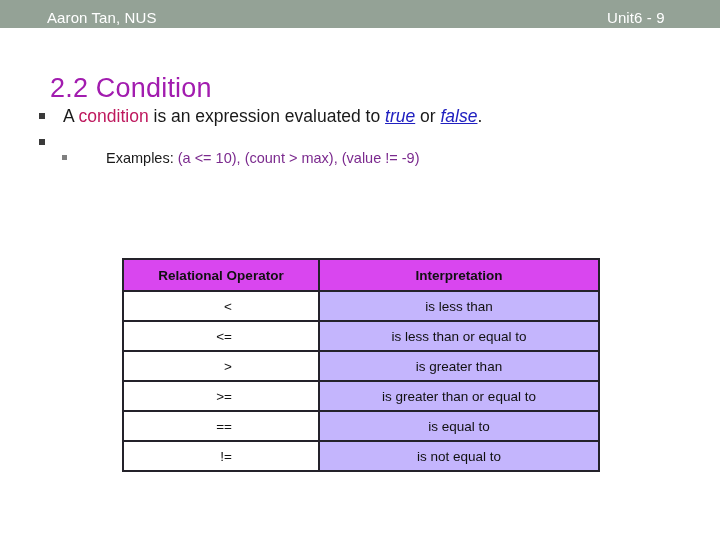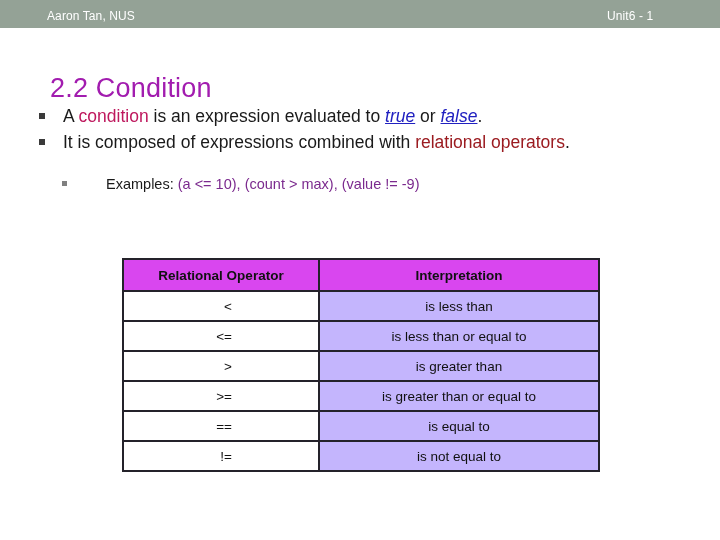--- a/index.html
+++ b/index.html
@@ -17,21 +17,21 @@
 
   
   #header-bar {
     position: absolute;
     left: 0;
     top: 0;
     width: 720px;
     height: 28px;
     background: #94a296;
     color: #ffffff;
-    font-size: 12px;
+    font-size: 15px;
   }
   #header-author {
     position: absolute;
     left: 47px;
     top: 9px;
     white-space: nowrap;
     letter-spacing: 0.1px;
   }
   #header-course {
     position: absolute;
@@ -142,35 +142,34 @@
   #ops-table td.int-cell {
     text-align: center;
     background: #c4b5fd;
   }
 </style>
 </head>
 <body>
 
 <div id="header-bar">
   <span id="header-author">Aaron Tan, NUS</span>
-  <span id="header-unit">Unit6 - 1</span>
+  <span id="header-unit">Unit6 - 9</span>
 </div>
 
 <div id="slide-title">2.2 Condition</div>
 
 <div id="bullets">
 
   <div class="bullet-l1">
     <span class="marker"></span>
     <span class="bullet-text"><span>A </span><span class="kw-blue">condition</span><span> is an expression evaluated to </span><span class="kw-blue-ital">true</span><span> or </span><span class="kw-blue-ital">false</span><span>.</span></span>
   </div>
 
   <div class="bullet-l1">
     <span class="marker"></span>
-    <span class="bullet-text"><span>It is composed of expressions combined with </span><span class="kw-red">relational operators</span><span>.</span></span>
   </div>
 
   <div class="bullet-l2">
     <span class="marker"></span>
     <span class="bullet-text"><span>Examples: </span><span class="kw-purple">(a &lt;= 10), (count &gt; max), (value != -9)</span></span>
   </div>
 
 </div>
 
 <table id="ops-table">

